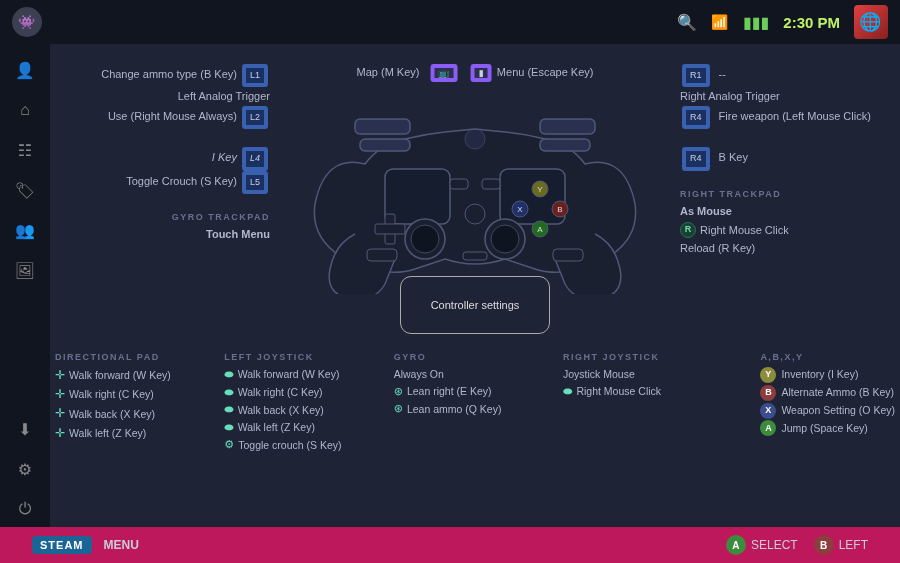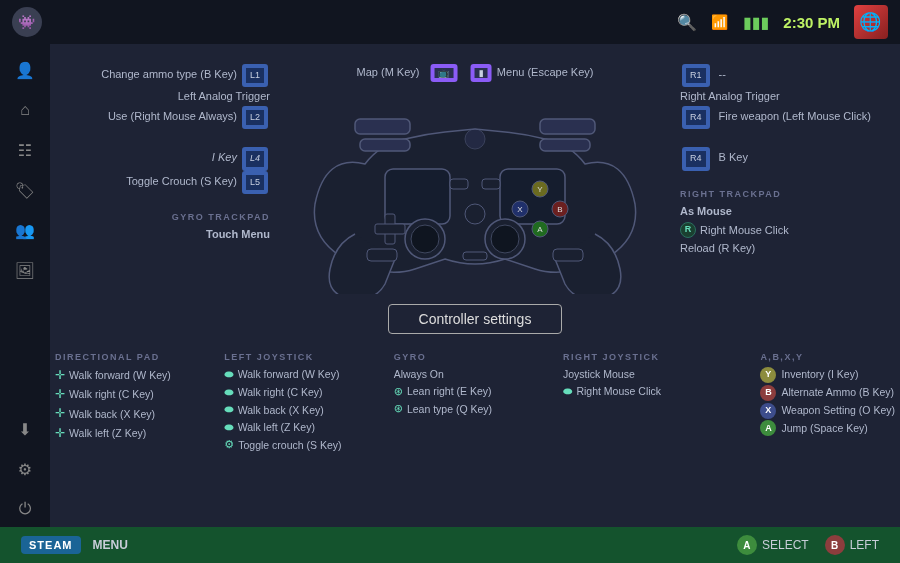--- a/index.html
+++ b/index.html
@@ -69,23 +69,23 @@
       color: #888;
       font-size: 16px;
       cursor: pointer;
     }
 
     
     .bottom-bar {
       position: absolute;
       bottom: 0; left: 0; right: 0;
       height: 36px;
-      background: #14532d;
+      background: #be185d;
       display: flex; align-items: center;
-      padding: 0 21px;
+      padding: 0 32px;
       gap: 12px;
       z-index: 10;
     }
     .steam-btn {
       background: #1a6496;
       color: #fff;
       font-size: 11px;
       font-weight: bold;
       padding: 3px 8px;
       border-radius: 4px;
@@ -135,23 +135,23 @@
     }
     .dpad-icon { color: #6db; font-size: 12px; }
     .joystick-icon { color: #6db; font-size: 11px; }
     .gyro-icon { color: #6db; font-size: 11px; }
 
     
     .controller-settings-btn {
       background: transparent;
       border: 1.5px solid #aaa;
       color: #ddd;
-      padding: 6px 30px;
-      font-size: 14px;
-      border-radius: 4px;
+      padding: 22px 30px;
+      font-size: 11px;
+      border-radius: 11px;
       cursor: pointer;
       margin-top: 4px;
       margin-bottom: 8px;
     }
 
     
     .abxy-col { min-width: 120px; margin-left: 28px; }
     .abxy-item { display: flex; align-items: center; gap: 5px; font-size: 10.5px; color: #b0b8cc; line-height: 1.7; }
     .abxy-circle {
       width: 16px; height: 16px; border-radius: 50%;
@@ -405,21 +405,21 @@
           <div class="bottom-col-label">GYRO</div>
           <div class="bottom-item">
               <span>Always On</span>
             </div>
           <div class="bottom-item">
               <span class="gyro-icon">⊛</span>
               <span>Lean right (E Key)</span>
             </div>
           <div class="bottom-item">
               <span class="gyro-icon">⊛</span>
-              <span>Lean type (Q Key)</span>
+              <span>Lean ammo (Q Key)</span>
             </div>
         </div>
 
         <div class="bottom-col">
           <div class="bottom-col-label">RIGHT JOYSTICK</div>
           <div class="bottom-item">
               <span>Joystick Mouse</span>
             </div>
           <div class="bottom-item">
               <span class="joystick-icon">⬬</span>

